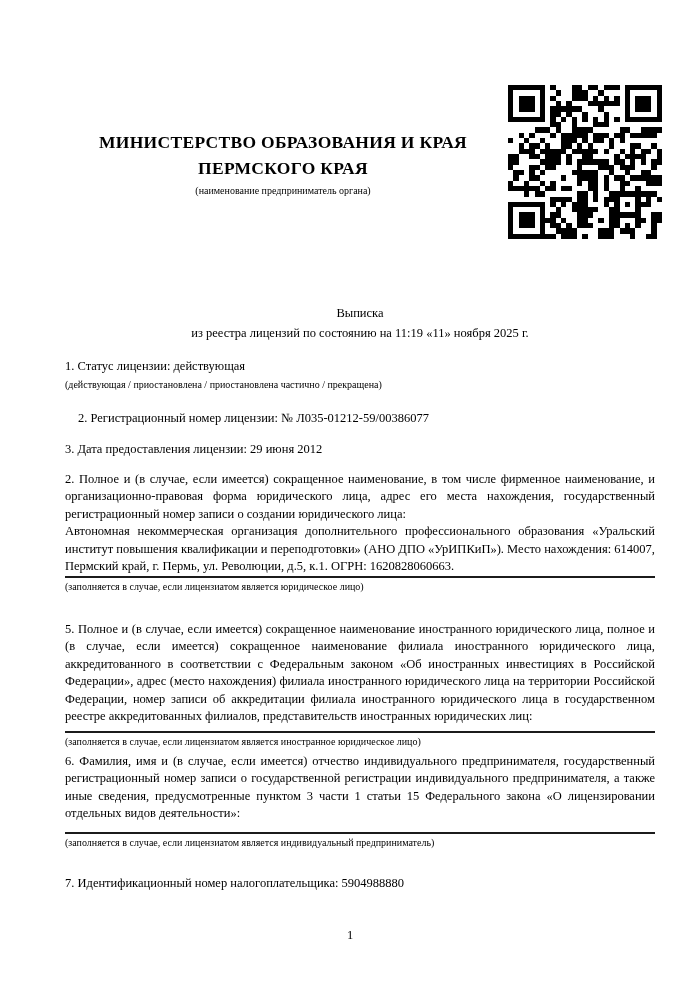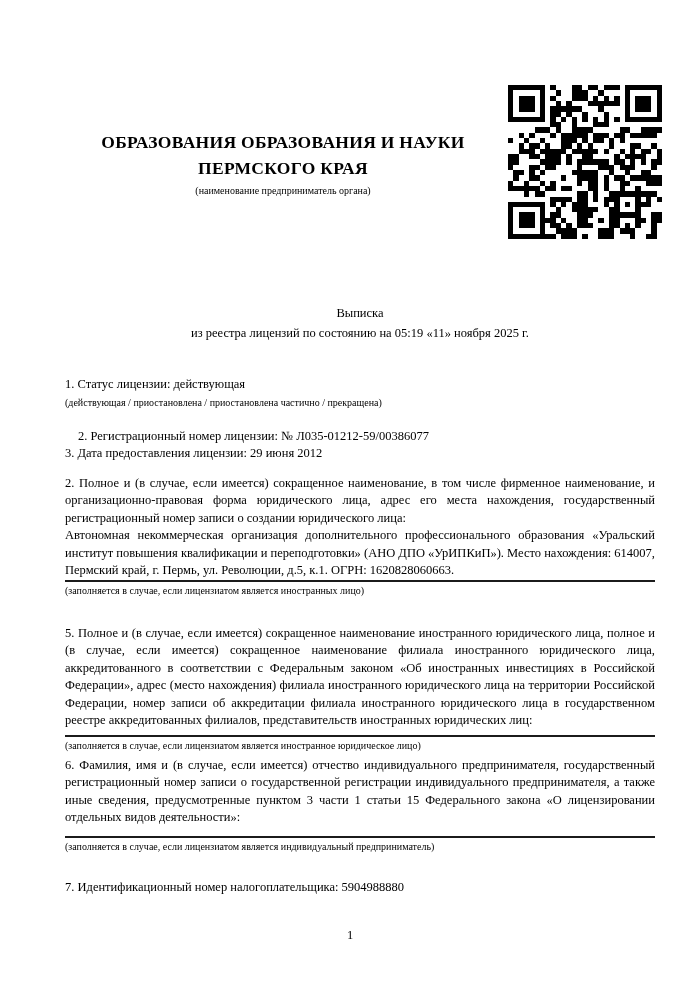--- a/index.html
+++ b/index.html
@@ -51,37 +51,37 @@
     position: absolute;
     left: 65px;
     top: 303px;
     width: 590px;
     font-size: 12.5px;
     line-height: 17.5px;
   }
   .doc-title {
     text-align: center;
     line-height: 20px;
-    margin-bottom: 33px;
+    margin-bottom: 15px;
   }
   .item { margin: 0; }
   .item p { margin: 0; }
   .q { text-align: justify; }
   .caption-center {
     text-align: left;
     font-size: 10px;
     line-height: 13px;
     margin-top: 2px;
   }
   .blank-line {
     border-top: 2px solid #1b1b1b;
     height: 0;
   }
   .mt-i2 { margin-top: 19px; margin-left: 13px; }
-  .mt-i3 { }
+  .mt-i3 { margin-top: 14px; }
   .mt-i4 { margin-top: 12px; }
   .mt-i5 { margin-top: 28px; }
   .mt-i6 { margin-top: 5px; }
   .mt-i7 { margin-top: 26px; }
   .gap-ul5 { margin-top: 5px; }
   .gap-ul6 { margin-top: 9px; }
   .page-number {
     position: absolute;
     left: 0;
     right: 0;
@@ -90,21 +90,21 @@
     font-size: 12.5px;
   }
 </style>
 </head>
 <body>
 
 <div class="page">
 
   <div class="top-row">
     <div class="ministry">
-      <div class="ministry-name">ОБРАЗОВАНИЯ ОБРАЗОВАНИЯ И НАУКИ</div>
+      <div class="ministry-name">МИНИСТЕРСТВО ОБРАЗОВАНИЯ И КРАЯ</div>
       <div class="ministry-name">ПЕРМСКОГО КРАЯ</div>
       <div class="small-caption">(наименование предприниматель органа)</div>
     </div>
     <div class="qr" id="qr">
         <svg viewBox="0 0 29 29" shape-rendering="crispEdges" fill="#000000">
           <rect x="0" y="0" width="1" height="1"></rect>
           <rect x="1" y="0" width="1" height="1"></rect>
           <rect x="2" y="0" width="1" height="1"></rect>
           <rect x="3" y="0" width="1" height="1"></rect>
           <rect x="4" y="0" width="1" height="1"></rect>
@@ -543,41 +543,41 @@
           <rect x="26" y="28" width="1" height="1"></rect>
           <rect x="27" y="28" width="1" height="1"></rect>
         </svg>
       </div>
   </div>
 
   <div class="content">
 
     <div class="doc-title">
       <div>Выписка</div>
-      <div>из реестра лицензий по состоянию на 05:19 «11» ноября 2025 г.</div>
+      <div>из реестра лицензий по состоянию на 11:19 «11» ноября 2025 г.</div>
     </div>
 
     <div class="item">
       <p>1. Статус лицензии: действующая</p>
       <div class="caption-center">(действующая / приостановлена / приостановлена частично / прекращена)</div>
     </div>
 
     <div class="item mt-i2">
       <p>2. Регистрационный номер лицензии: № Л035-01212-59/00386077</p>
     </div>
 
     <div class="item mt-i3">
       <p>3. Дата предоставления лицензии: 29 июня 2012</p>
     </div>
 
     <div class="item mt-i4">
       <p class="q">2. Полное и (в случае, если имеется) сокращенное наименование, в том числе фирменное наименование, и организационно-правовая форма юридического лица, адрес его места нахождения, государственный регистрационный номер записи о создании юридического лица:</p>
       <p class="q">Автономная некоммерческая организация дополнительного профессионального образования «Уральский институт повышения квалификации и переподготовки» (АНО ДПО «УрИПКиП»). Место нахождения: 614007, Пермский край, г. Пермь, ул. Революции, д.5, к.1. ОГРН: 1620828060663.</p>
       <div class="blank-line"></div>
-      <div class="caption-center">(заполняется в случае, если лицензиатом является иностранных лицо)</div>
+      <div class="caption-center">(заполняется в случае, если лицензиатом является юридическое лицо)</div>
     </div>
 
     <div class="item mt-i5">
       <p class="q">5. Полное и (в случае, если имеется) сокращенное наименование иностранного юридического лица, полное и (в случае, если имеется) сокращенное наименование филиала иностранного юридического лица, аккредитованного в соответствии с Федеральным законом «Об иностранных инвестициях в Российской Федерации», адрес (место нахождения) филиала иностранного юридического лица на территории Российской Федерации, номер записи об аккредитации филиала иностранного юридического лица в государственном реестре аккредитованных филиалов, представительств иностранных юридических лиц:</p>
       <div class="blank-line gap-ul5"></div>
       <div class="caption-center">(заполняется в случае, если лицензиатом является иностранное юридическое лицо)</div>
     </div>
 
     <div class="item mt-i6">
       <p class="q">6. Фамилия, имя и (в случае, если имеется) отчество индивидуального предпринимателя, государственный регистрационный номер записи о государственной регистрации индивидуального предпринимателя, а также иные сведения, предусмотренные пунктом 3 части 1 статьи 15 Федерального закона «О лицензировании отдельных видов деятельности»:</p>

